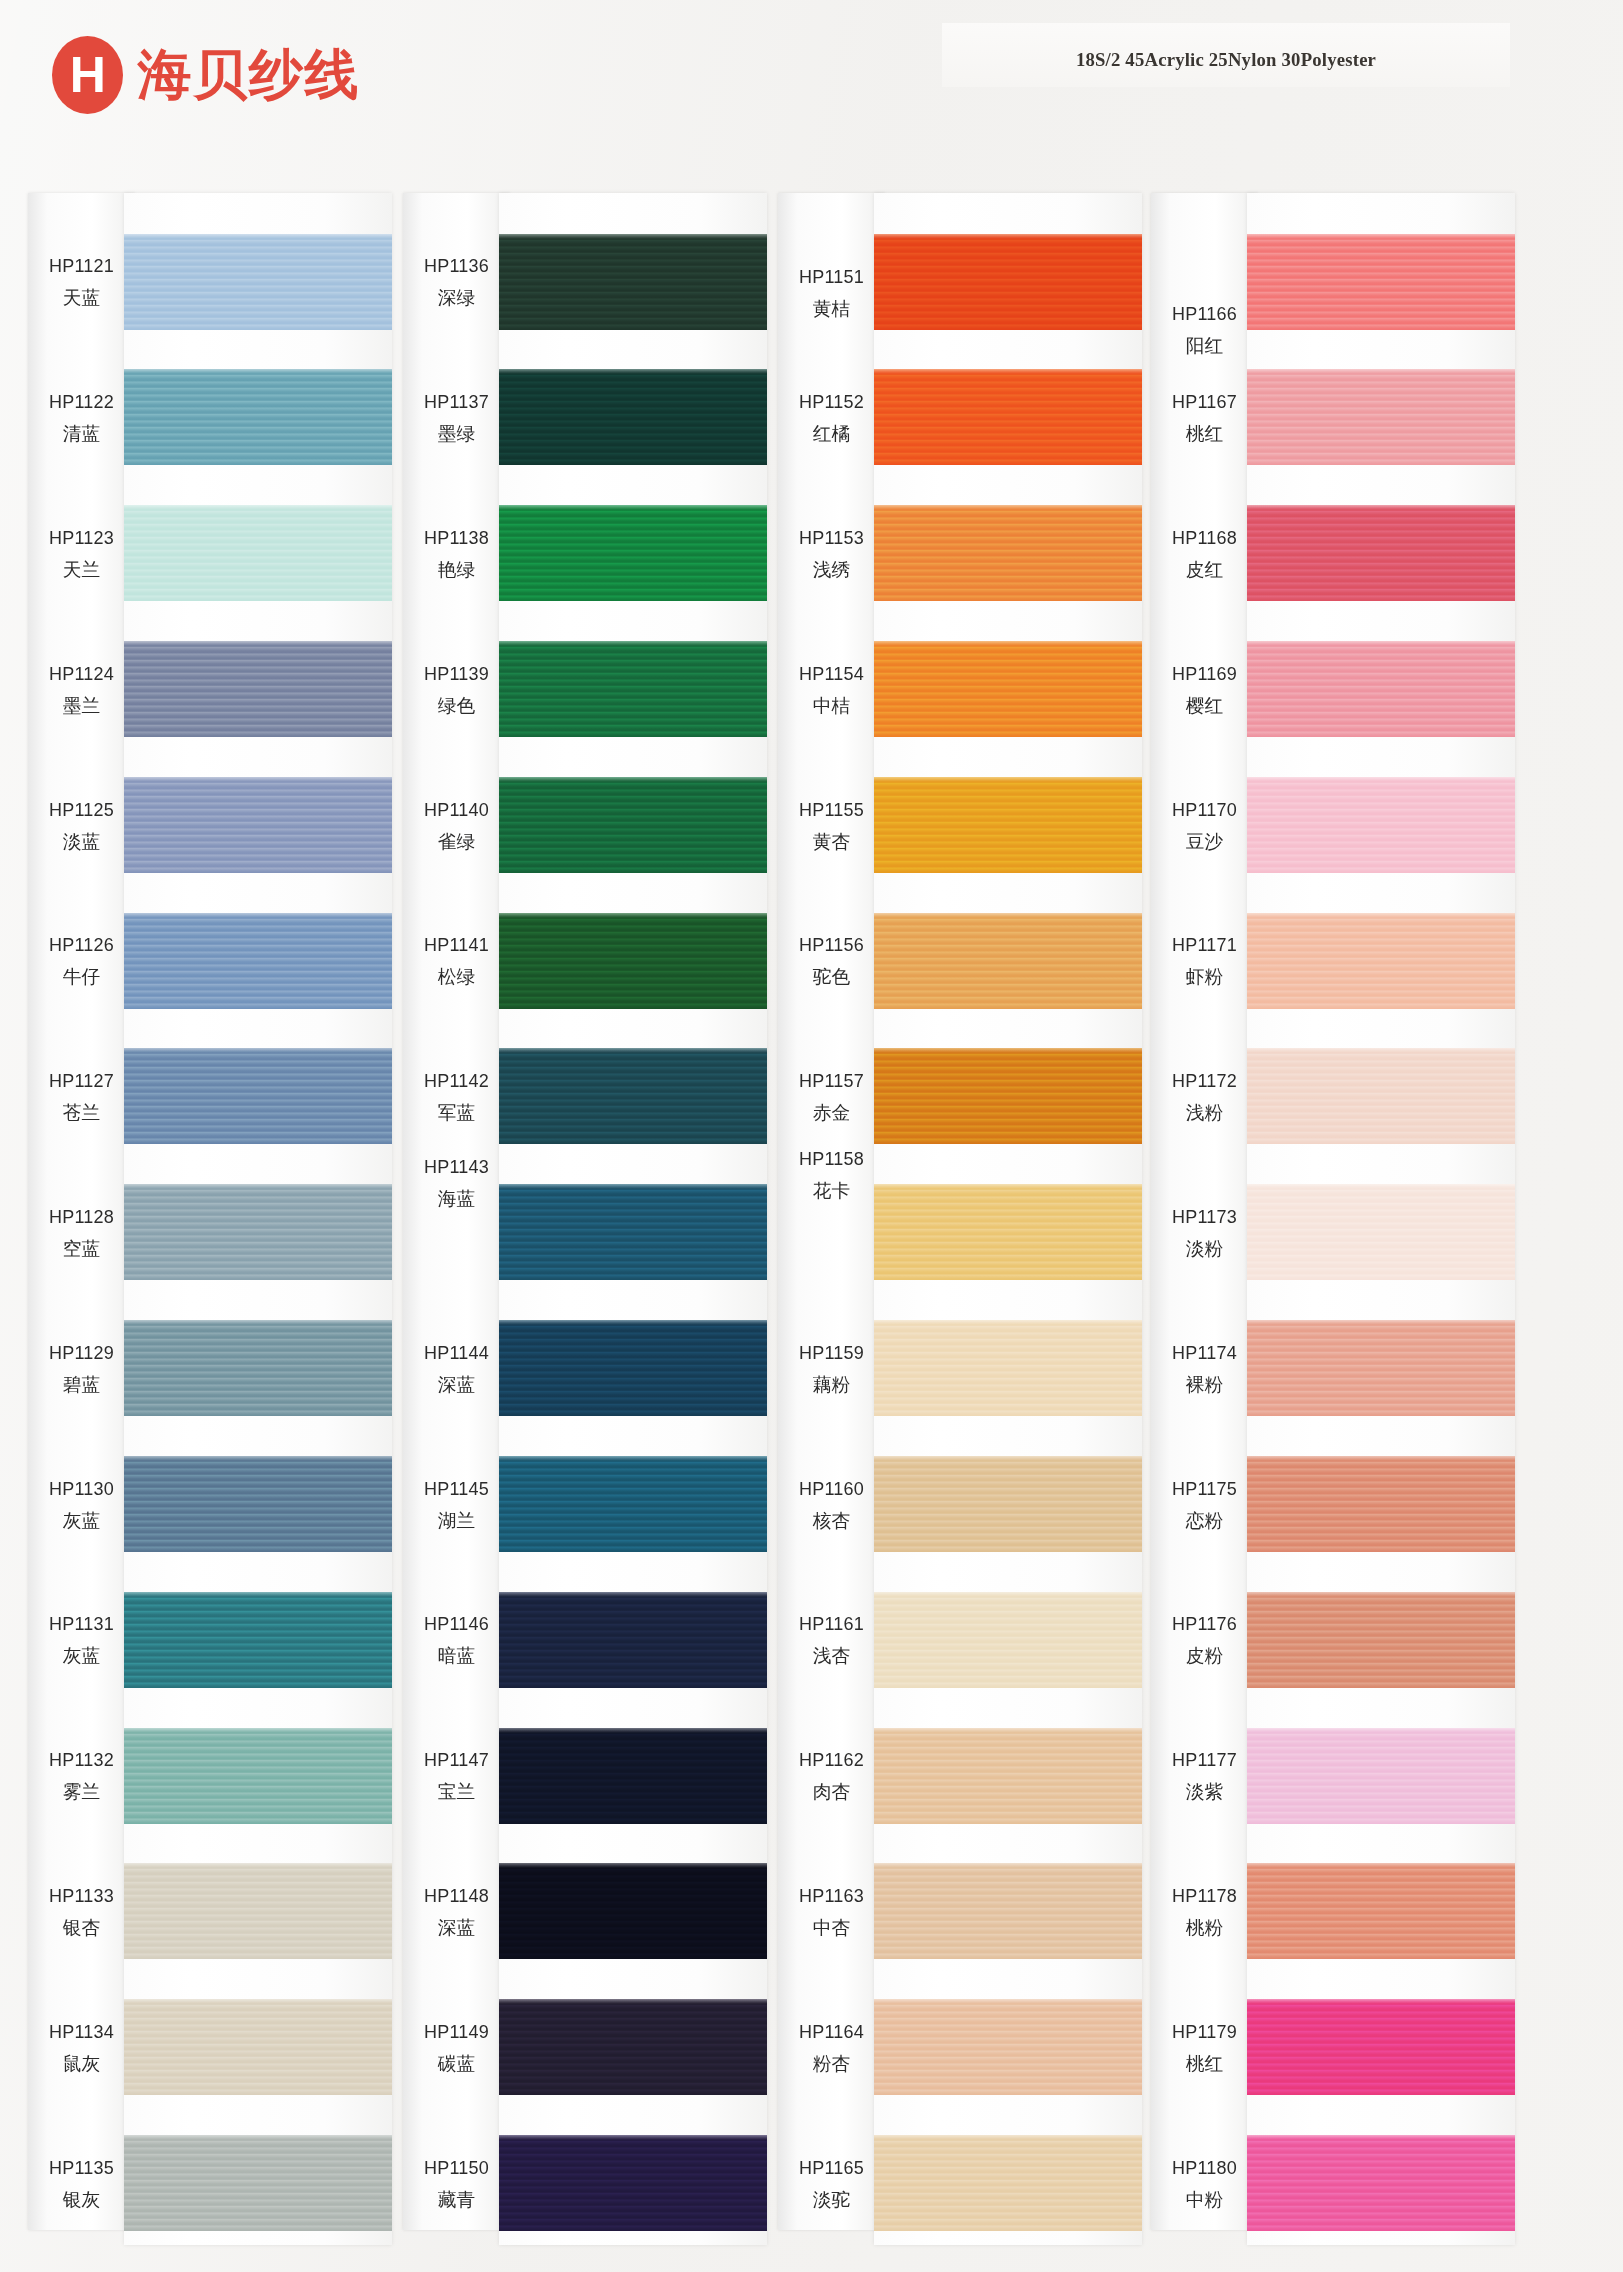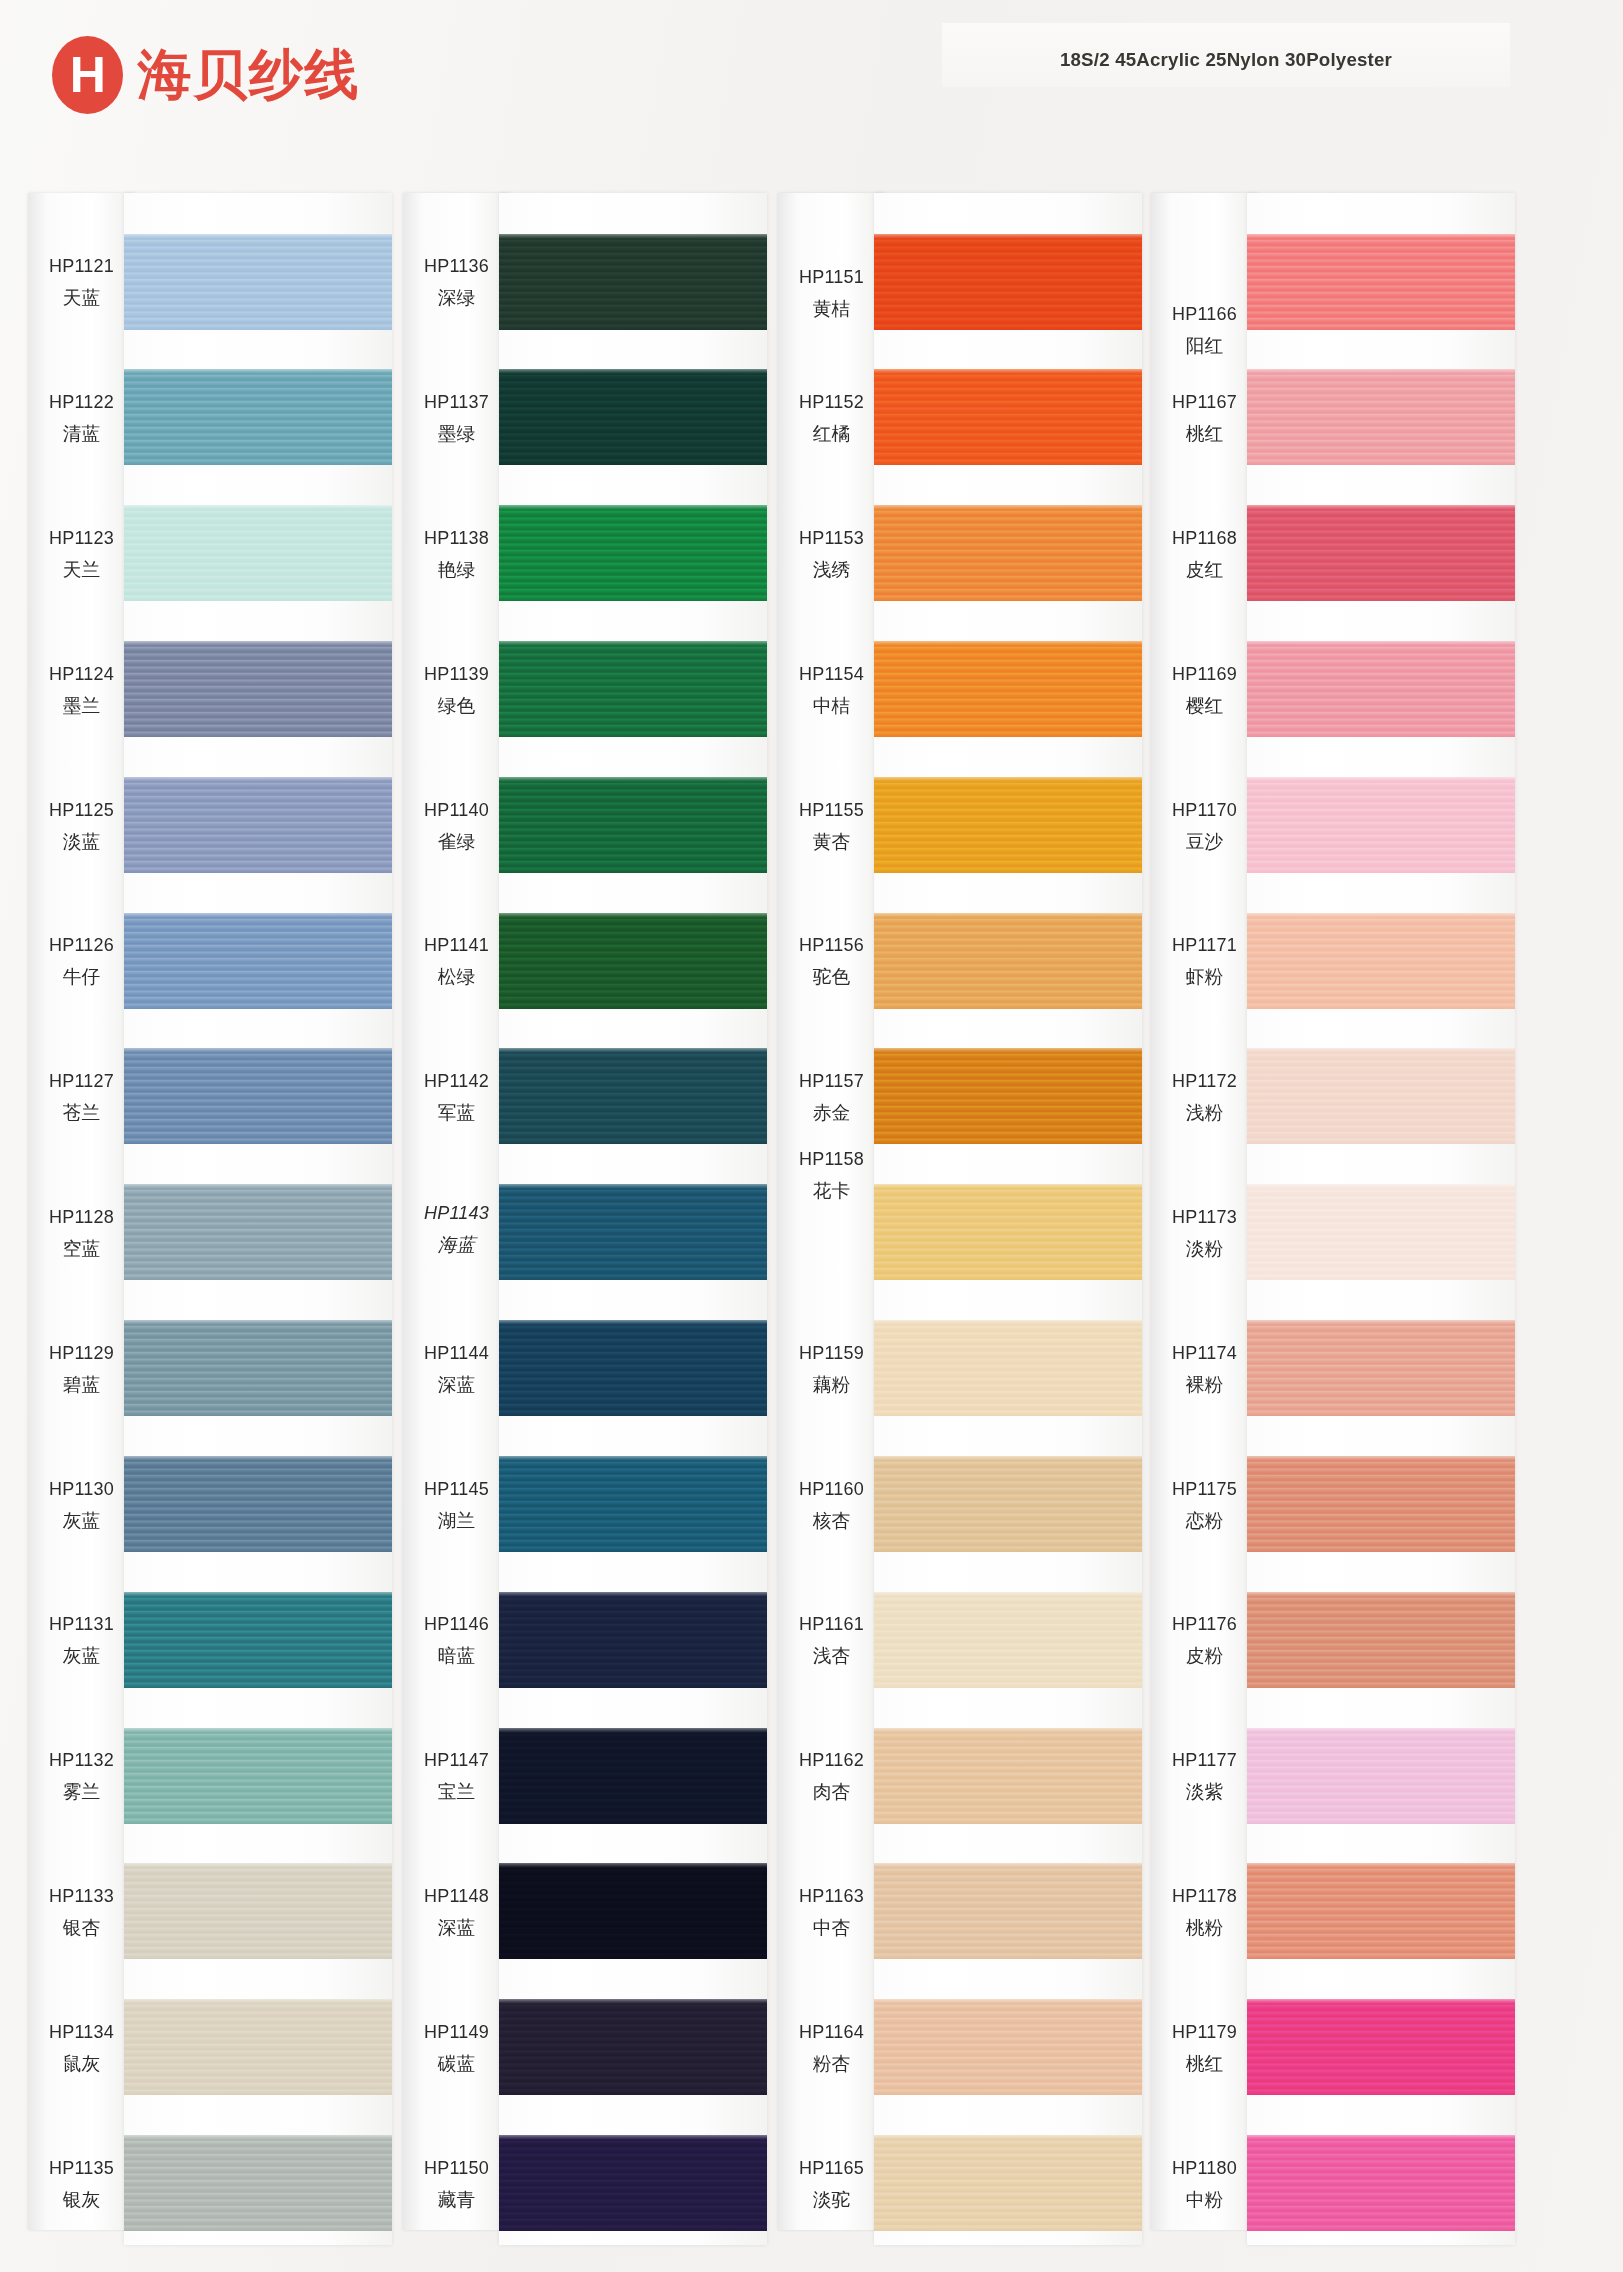--- a/index.html
+++ b/index.html
@@ -36,21 +36,21 @@
     white-space:nowrap;
   }
   #title-block {
     position:absolute; left:942px; top:23px; width:568px;
     text-align:center; color:#3a3632;
     background:linear-gradient(180deg,#fbfaf9 0%,#f6f5f3 100%);
     padding:14.6px 8px 16px;
   }
   #title-main { font-size:28px; font-weight:bold; letter-spacing:0.8px; font-family:"DejaVu Sans",sans-serif; }
   #title-sub1 { font-size:19.5px; font-weight:bold; margin-top:11.4px; letter-spacing:0.4px; font-family:"DejaVu Sans",sans-serif; }
-  #title-sub2 { font-size:18.7px; font-weight:bold; margin-top:11.4px; letter-spacing:0.2px; font-family:Liberation Sans, sans-serif; }
+  #title-sub2 { font-size:18.7px; font-weight:bold; margin-top:11.4px; letter-spacing:0.2px; font-family:Liberation Serif, serif; }
 
   
   #board { position:absolute; left:0; top:0; width:1623px; height:2273px; }
 
   .group { position:absolute; top:193px; height:2078px; }
 
   
   .label-strip {
     position:absolute; left:0; top:0; width:107px; height:2037px;
     background:linear-gradient(90deg,#e9e9e9 0%,#fbfbfb 18%,#ffffff 60%,#f0f0ef 100%);
@@ -220,21 +220,21 @@
           <div class="code-name">雀绿</div>
         </div>
         <div class="code-cell" style="top: 742px;">
           <div class="code-id">HP1141</div>
           <div class="code-name">松绿</div>
         </div>
         <div class="code-cell" style="top: 878px;">
           <div class="code-id">HP1142</div>
           <div class="code-name">军蓝</div>
         </div>
-        <div class="code-cell" style="top: 1010px; font-style: italic;">
+        <div class="code-cell" style="top: 964px;">
           <div class="code-id">HP1143</div>
           <div class="code-name">海蓝</div>
         </div>
         <div class="code-cell" style="top: 1150px;">
           <div class="code-id">HP1144</div>
           <div class="code-name">深蓝</div>
         </div>
         <div class="code-cell" style="top: 1286px;">
           <div class="code-id">HP1145</div>
           <div class="code-name">湖兰</div>

